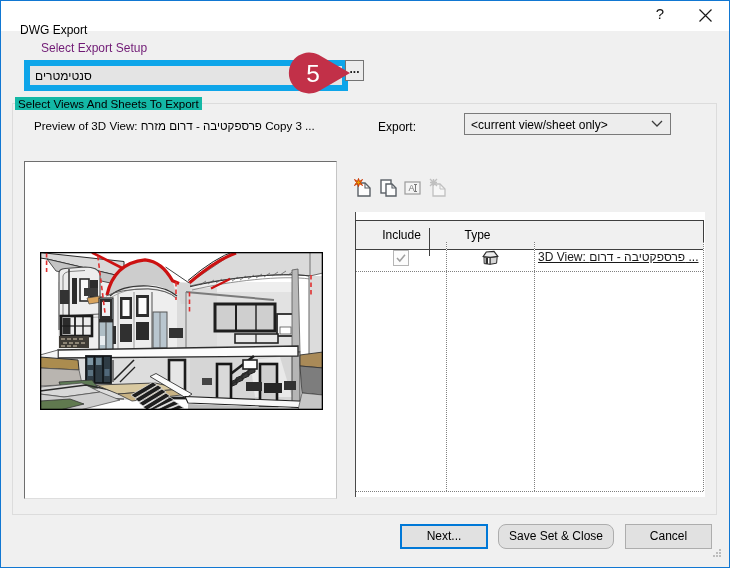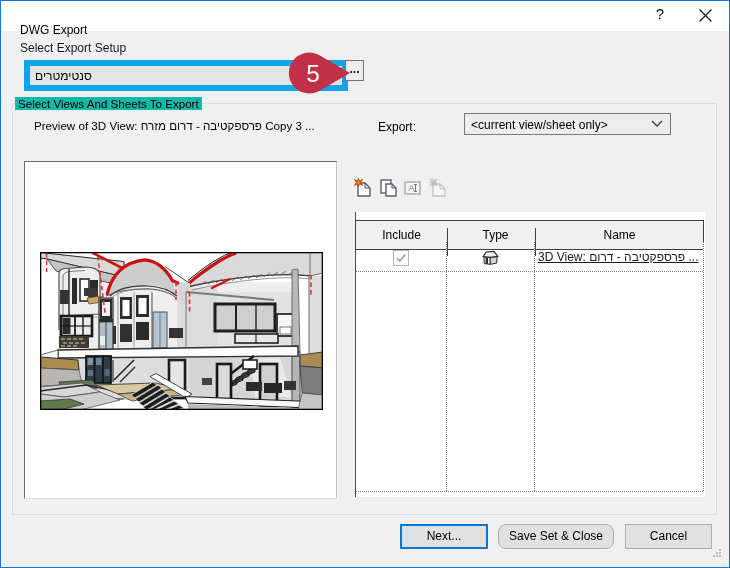--- a/index.html
+++ b/index.html
@@ -4,21 +4,21 @@
 <style>
   html,body{margin:0;padding:0;}
   body{width:730px;height:568px;position:relative;overflow:hidden;
        font-family:"Liberation Sans",sans-serif;background:#f0f0f0;}
   .abs{position:absolute;}
   #frame{left:0;top:0;width:728px;height:566px;border:1px solid #1177d2;}
   #titlebar{left:1px;top:1px;width:728px;height:30px;background:#ffffff;}
   #title{left:20px;top:23px;font-size:12px;color:#000;}
   #helpbtn{left:648px;top:5px;width:24px;height:22px;font-size:15px;color:#111;text-align:center;}
   #closebtn{left:694px;top:2px;width:24px;height:26px;color:#111;text-align:center;}
-  .lbl{font-size:12px;color:#0f172a;}
+  .lbl{font-size:12px;color:#701a75;margin-left:21px;}
   #lblSetup{left:20px;top:41px;}
   #combo1{left:24px;top:60px;width:312px;height:19px;background:#e4e4e4;
           border:6px solid #0ea5e9;}
   #combo1 span{position:absolute;left:5px;top:3px;font-size:12px;}
   #btnDots{left:345px;top:60px;width:17px;height:19px;background:#ececec;
            border:1px solid #747474;text-align:center;font-size:12px;color:#1a1a1a;
            line-height:17px;font-weight:bold;}
   #grpbox{left:12px;top:103px;width:703px;height:410px;border:1px solid #dcdcdc;}
   #grplbl{left:15px;top:97px;background:#14b8a6;padding:0 3px;font-size:11.6px;}
   #lblPreview{left:34px;top:119px;font-size:11.6px;}
@@ -28,21 +28,21 @@
   #previewbox{left:24px;top:161px;width:311px;height:336px;background:#ffffff;
        border-top:1px solid #6e6e6e;border-left:1px solid #6e6e6e;
        border-right:1px solid #c5c5c5;border-bottom:1px solid #dedede;}
   
   #gridbg{left:355px;top:212px;width:349px;height:285px;background:#ffffff;
           border-left:1px solid #4a4a4a;}
   #gridhead{left:355px;top:212px;width:347px;height:28px;background:#f0f0f0;
             border:1px solid #3f3f3f;margin-top:8px;}
   .hcell{position:absolute;top:7px;font-size:12px;color:#000;text-align:center;}
   #hc1{left:0;width:91px;}
-  #hc2{left:91px;width:88px;border-left:1px solid #3f3f3f;height:28px;box-sizing:border-box;padding-left:8px;}
+  #hc2{left:73px;width:88px;border-left:1px solid #3f3f3f;height:28px;box-sizing:border-box;padding-left:8px;}
   #hc3{left:179px;width:168px;border-left:1px solid #3f3f3f;height:28px;box-sizing:border-box;}
   .vdot{position:absolute;width:1px;background-image:repeating-linear-gradient(to bottom,#808080 0 1px,#ffffff 1px 2px);}
   .hdot{position:absolute;height:1px;background-image:repeating-linear-gradient(to right,#808080 0 1px,#ffffff 1px 2px);}
   #namecell{left:538px;top:250px;font-size:12px;color:#1a1a1a;text-decoration:underline;}
   
   .btn{position:absolute;height:23px;background:#e1e1e1;border:1px solid #adadad;
        font-size:12px;color:#000;text-align:center;line-height:23px;}
   #btnNext{left:400px;top:524px;width:84px;height:21px;border:2px solid #0078d7;line-height:21px;}
   #btnSave{left:498px;top:524px;width:114px;border-radius:8px;}
   #btnCancel{left:625px;top:524px;width:85px;}
@@ -111,21 +111,20 @@
     <path d="M11 6 L11 11 L16 11" fill="none" stroke="#9a9a9a" stroke-width="1"></path>
     <path d="M1 1 L8 8 M8 1 L1 8 M4.5 1 L4.5 8 M1 4.5 L8 4.5" stroke="#9a9a9a" stroke-width="1.4"></path>
   </g>
 </svg>
 </div>
 
 <div class="abs" id="gridbg"></div>
 <div class="abs" id="gridhead">
   <div class="hcell" id="hc1">Include</div>
   <div class="hcell" id="hc2">Type</div>
-  <div class="hcell" id="hc3">Name</div>
 </div>
 <div class="vdot" style="left:446px;top:242px;height:250px;"></div>
 <div class="vdot" style="left:534px;top:242px;height:250px;"></div>
 <div class="vdot" style="left:703px;top:242px;height:250px;"></div>
 <div class="hdot" style="left:356px;top:271px;width:348px;"></div>
 <div class="hdot" style="left:356px;top:491px;width:348px;"></div>
 
 <div class="abs" style="left:393px;top:250px;width:14px;height:14px;background:#fcfcfc;border:1px solid #b5b5b5;">
   <svg width="14" height="14">
       <path d="M3 7 L5.8 10 L11 3.8" stroke="#9f9f9f" stroke-width="1.5" fill="none"></path>

